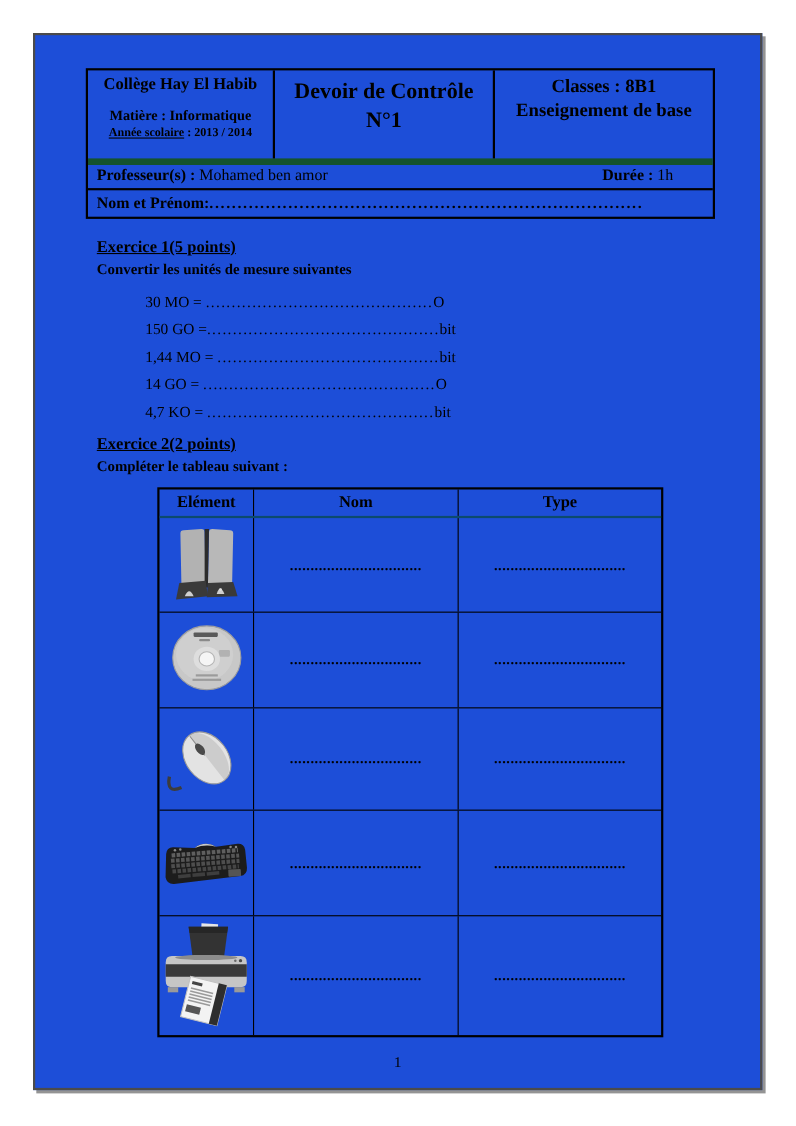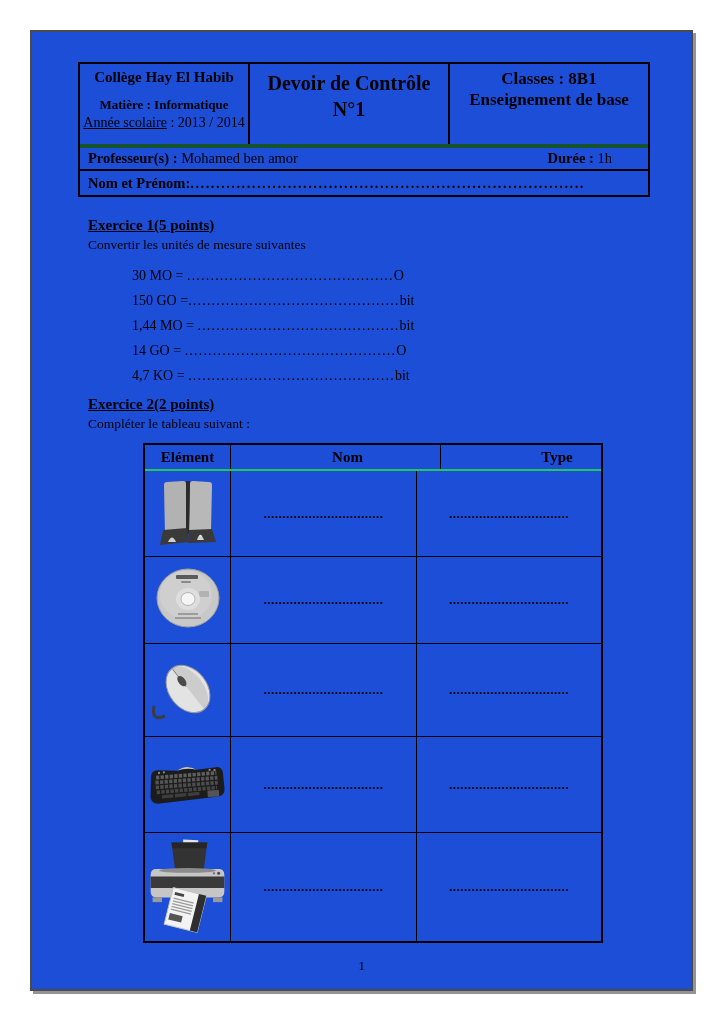--- a/index.html
+++ b/index.html
@@ -22,66 +22,66 @@
     border:2px solid #000;
   }
   .h-row1 { display:flex; height:80px; }
   .h-cell { overflow:hidden; }
   .h-school-cell {
     width:168px; border-right:2px solid #000;
     text-align:center; padding-top:5px;
   }
   .school-name { font-size:15px; font-weight:bold; }
   .school-subject { font-size:13px; font-weight:bold; margin-top:11px; }
-  .school-year { font-size:14px; font-weight:normal; margin-top:2px; white-space:nowrap; }
+  .school-year { font-size:11px; font-weight:bold; margin-top:2px; white-space:nowrap; }
   .school-year .u { text-decoration:underline; }
   .h-title-cell {
     width:198px; border-right:2px solid #000;
     text-align:center; padding-top:6px;
     font-size:20px; font-weight:bold; line-height:1.3;
   }
   .h-class-cell {
     flex:1; text-align:center; padding-top:4px;
     font-size:17px; font-weight:bold; line-height:1.25;
     padding-left:10px; padding-right:10px;
   }
   .h-row2 {
-    border-top:4px solid #14532d; height:21px;
+    border-top:6px solid #14532d; height:21px;
     display:flex; align-items:center; justify-content:space-between;
     font-size:14.5px; padding:0 8px; white-space:nowrap;
   }
   .h-row2 .right-block { margin-right:28px; }
   .h-row3 {
     border-top:2px solid #000; height:24px;
     display:flex; align-items:center;
     font-size:14.5px; padding:0 8px;
     white-space:nowrap; overflow:hidden;
   }
   .lbl { font-weight:bold; }
   .dotsrun { letter-spacing:1.5px; font-weight:bold; }
 
   
   .ex-title {
     font-size:15px; font-weight:bold; text-decoration:underline;
     white-space:nowrap;
   }
-  .ex-instr { font-size:13.5px; font-weight:normal; white-space:nowrap; }
+  .ex-instr { font-size:13.5px; font-weight:bold; white-space:nowrap; }
   .conv-list { position:absolute; left:100px; top:231px; }
   .conv-line {
     height:25px; line-height:25px; font-size:14px; white-space:nowrap;
   }
   .conv-line .cdots { letter-spacing:1.2px; }
 
   
   .ex2-table {
     position:absolute; left:111px; top:411px; width:456px;
     border:2px solid #000;
   }
   .t-row { display:grid; grid-template-columns:86px 186px 184px; }
-  .t-head { height:24px; border-bottom:2px solid #22c55e;gap:24px; }
+  .t-head { height:24px; border-bottom:2px solid #0c4a6e; }
   .t-head .t-cell {
     font-size:15px; font-weight:bold;
     display:flex; align-items:center; justify-content:center;
   }
   .t-cell { border-right:1px solid #000; overflow:hidden; }
   .t-cell:last-child { border-right:none; }
   .t-data { border-bottom:1px solid #000; }
   .t-data:last-child { border-bottom:none; }
   .t-data .t-cell {
     display:flex; align-items:center; justify-content:center;

